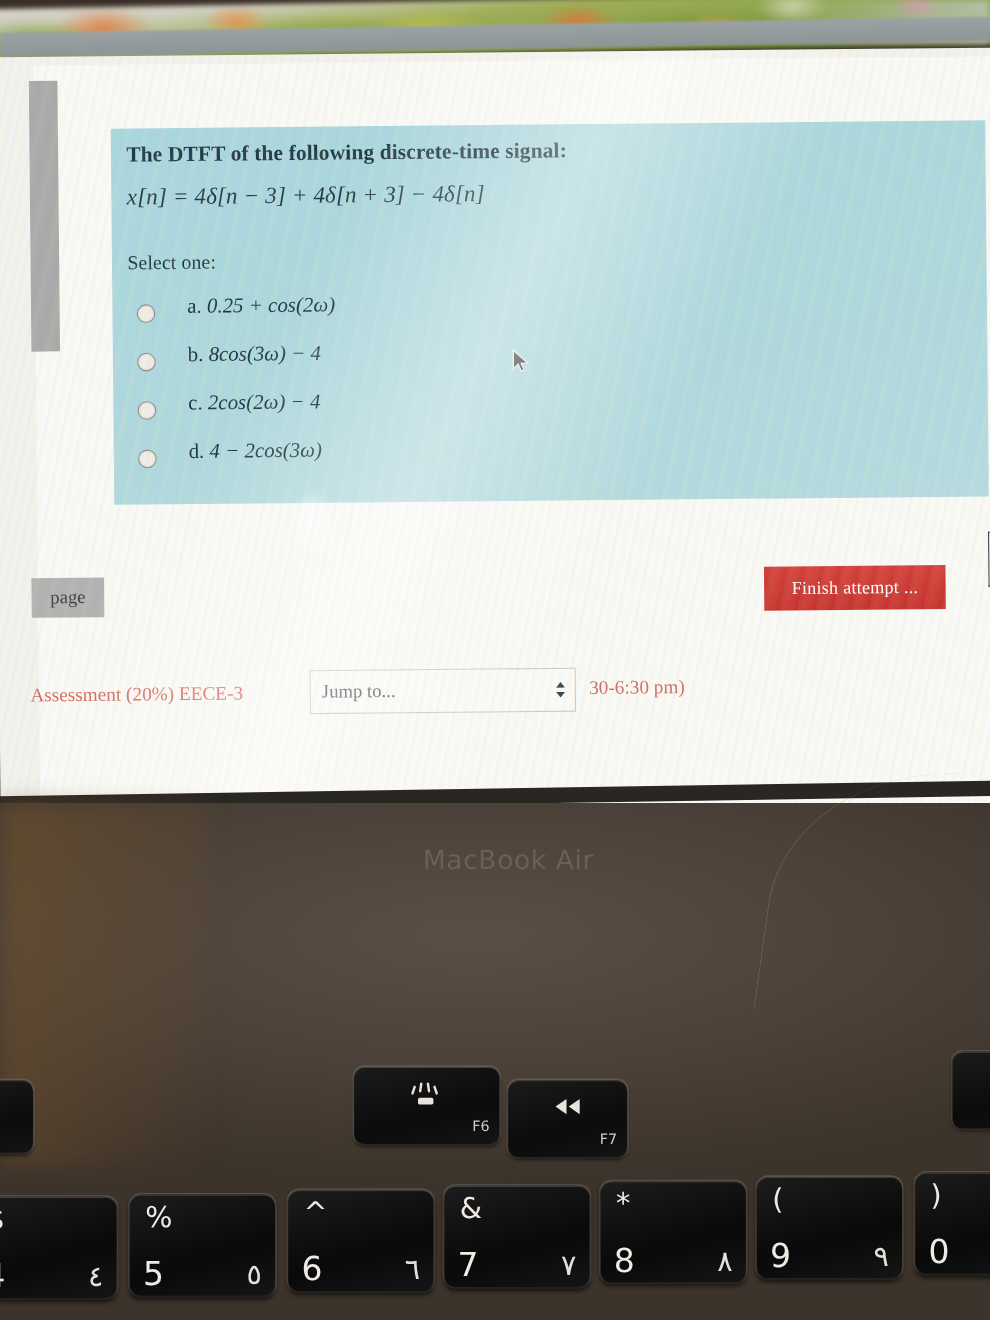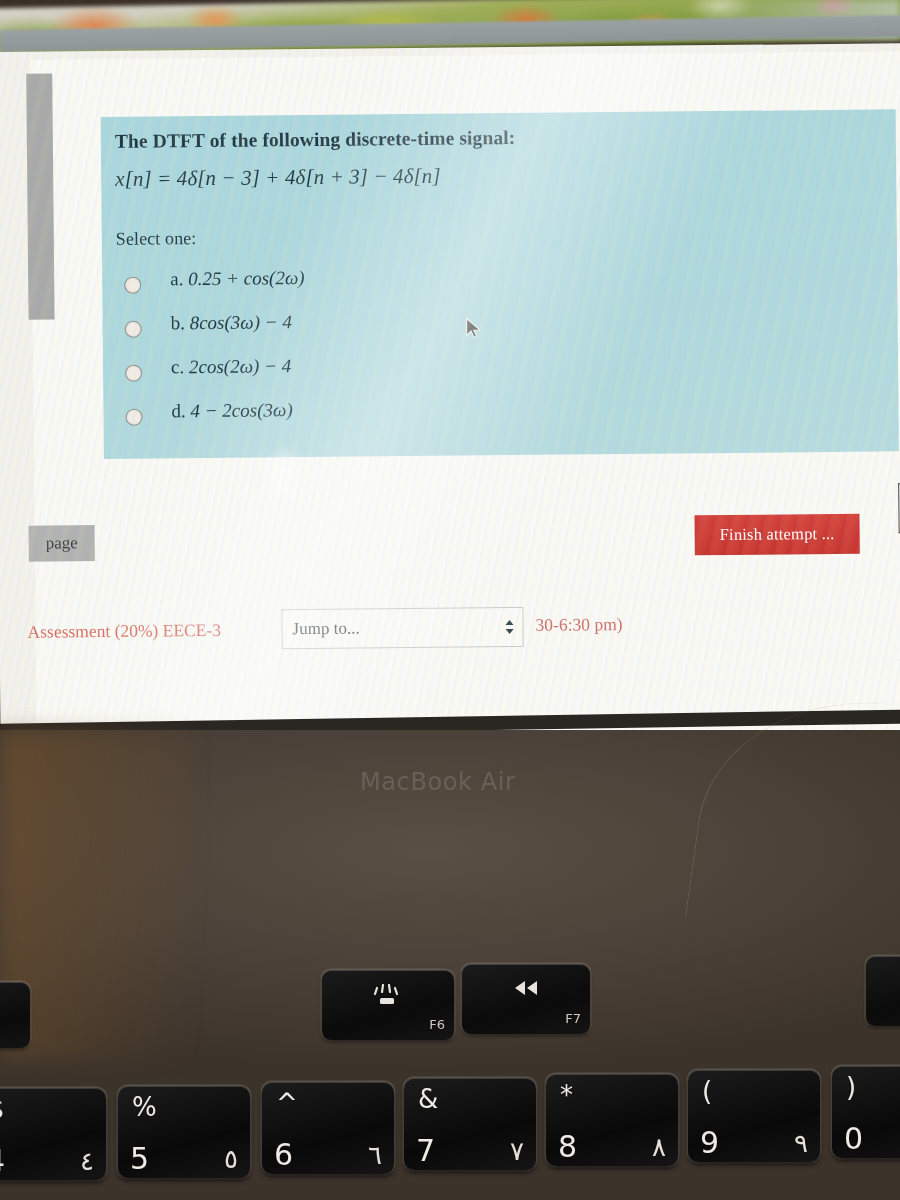--- a/index.html
+++ b/index.html
@@ -142,21 +142,21 @@
       linear-gradient(180deg,#4d4339,#39312a);
   }
   #body-left-warm{
     position:absolute;left:0;top:730px;width:190px;height:330px;
     background:linear-gradient(100deg,rgba(122,86,44,.55),rgba(122,86,44,0));
     filter:blur(10px);
   }
   #macbook-air{
     position:absolute;left:360px;top:768px;width:180px;
     color:#6a6058;font-size:24px;font-family:"DejaVu Sans",sans-serif;
-    letter-spacing:.6px;text-align:left;filter:blur(.5px);
+    letter-spacing:.6px;text-align:right;filter:blur(.5px);
   }
   #body-curve{
     position:absolute;left:700px;top:700px;width:300px;height:240px;
     border-left:1.5px solid rgba(160,140,115,.35);
     border-radius:60% 0 0 0;transform:rotate(8deg);
   }
 
   
   #keyboard{position:absolute;left:0;top:960px;width:900px;height:240px;}
   .fkey{
@@ -278,21 +278,21 @@
             <line x1="14" y1="1" x2="13" y2="8"></line>
           <line x1="20" y1="1" x2="21" y2="8"></line>
             <line x1="26" y1="4" x2="28" y2="10"></line>
         </g>
         <rect x="11" y="14" width="14" height="6" rx="1.5" fill="#e8e3dc"></rect>
       </svg>
     </span>
     <span class="flabel">F6</span>
   </div>
 
-  <div class="fkey" style="left:462px;top:4px;width:128px;">
+  <div class="fkey" style="left:462px;top:22px;width:108px;">
     <span class="fglyph" style="font-size:0;">
       <svg width="36" height="20" viewBox="0 0 36 20">
         <path d="M17,3 L17,17 L7,10 Z" fill="#e8e3dc"></path>
         <path d="M29,3 L29,17 L19,10 Z" fill="#e8e3dc"></path>
       </svg>
     </span>
     <span class="flabel">F7</span>
   </div>
 
 

